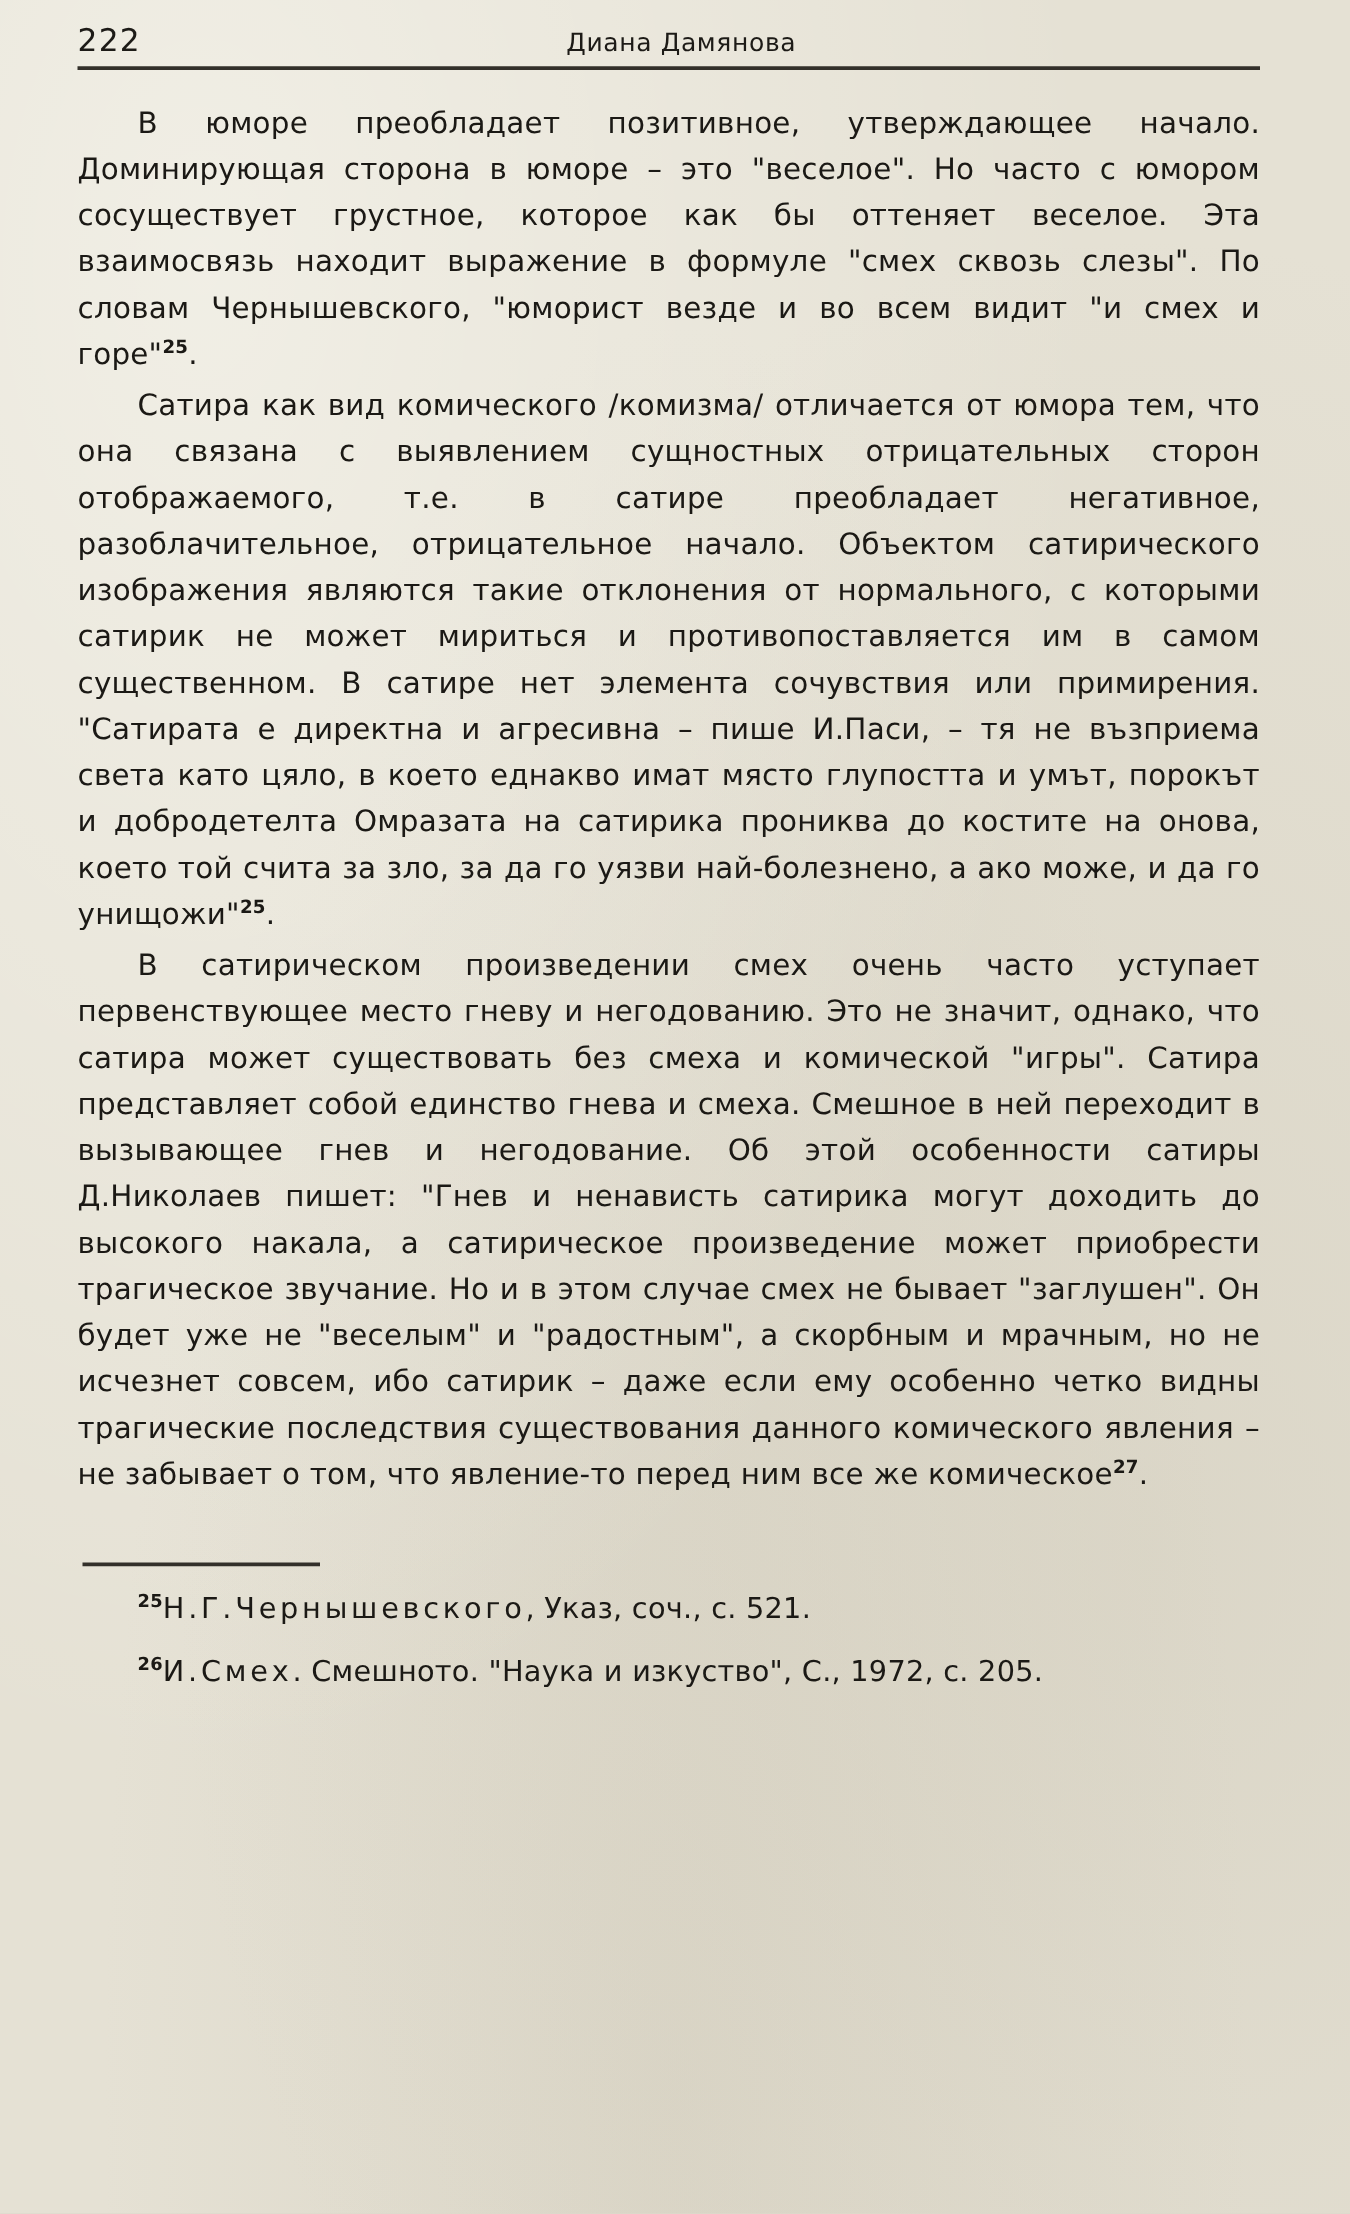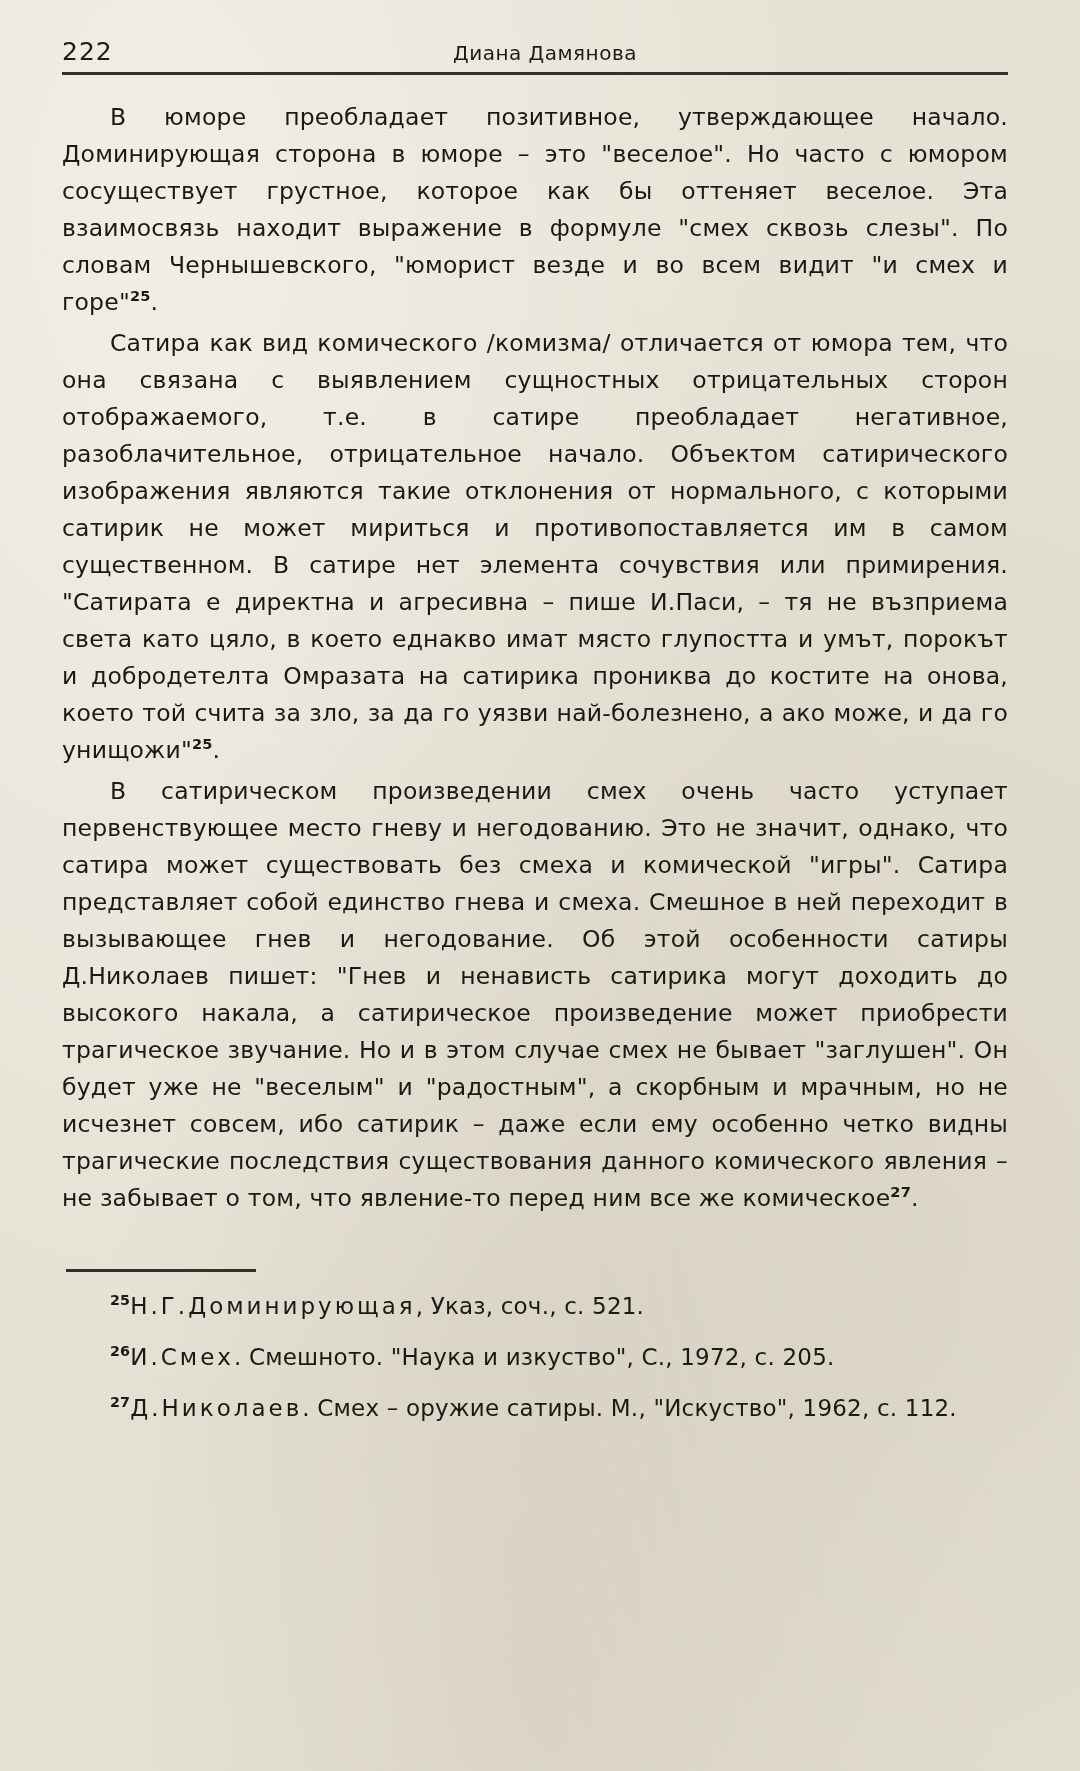--- a/index.html
+++ b/index.html
@@ -24,21 +24,21 @@
     position: absolute;
     inset: 0;
     background:
       radial-gradient(ellipse at 15% 12%, rgba(255,255,250,0.45), rgba(255,255,250,0) 55%),
       radial-gradient(ellipse at 85% 70%, rgba(200,194,176,0.35), rgba(200,194,176,0) 60%),
       radial-gradient(ellipse at 50% 95%, rgba(205,199,182,0.4), rgba(205,199,182,0) 60%);
     pointer-events: none;
   }
   .content {
     position: relative;
-    padding: 37px 72px 0 62px;
+    padding: 18px 72px 0 62px;
   }
   .header {
     display: flex;
     align-items: baseline;
     padding: 0 0 6px 0;
   }
   .page-number {
     font-size: 25px;
     color: #1d1b17;
     letter-spacing: 1px;
@@ -115,19 +115,18 @@
     <div class="rule"></div>
 
     <div class="body">
       <p class="para"><span class="ind"></span><span>В юморе преобладает </span><span class="u">позитивное, утверждающее начало.</span><span> Доминирующая сторона в юморе – это "веселое". Но часто с юмором сосуществует грустное, которое как бы оттеняет веселое. Эта взаимосвязь находит выражение в формуле "смех сквозь слезы". По словам Чернышевского, "юморист   везде и во всем видит "и смех и горе"</span><sup>25</sup><span>.</span></p>
       <p class="para"><span class="ind"></span><span class="u">Сатира</span><span> как вид комического /комизма/ отличается   от юмора тем, что она связана с выявлением </span><span class="u">сущностных отрицательных сторон</span><span> отображаемого, т.е. в сатире преобладает </span><span class="u">негативное, разоблачительное, отрицательное начало.</span><span> Объектом сатирического изображения являются такие отклонения от нормального, с которыми сатирик не может мириться   и противопоставляется им в самом существенном. В сатире нет элемента сочувствия или примирения. "Сатирата е директна и агресивна – пише И.Паси, – тя не възприема  света като цяло, в което еднакво имат място глупостта и умът, порокът и добродетелта   Омразата на сатирика прониква до костите на онова, което той счита за зло, за да го уязви най-болезнено, а ако може, и да го унищожи"</span><sup>25</sup><span>.</span></p>
       <p class="para"><span class="ind"></span><span>В сатирическом произведении смех очень часто уступает первенствующее место гневу и негодованию. Это не значит, однако, что сатира может существовать без смеха и комической "игры". Сатира представляет собой единство гнева и смеха. Смешное в ней переходит в вызывающее гнев и негодование. Об этой особенности сатиры Д.Николаев пишет: "Гнев и ненависть сатирика могут доходить до высокого накала, а сатирическое произведение может приобрести трагическое звучание. Но  и в этом случае смех не бывает "заглушен". Он будет уже не "веселым" и "радостным",   а скорбным и мрачным, но не исчезнет совсем, ибо сатирик – даже если ему особенно четко видны трагические последствия существования данного комического явления – не забывает о том, что явление-то перед ним все же комическое</span><sup>27</sup><span>.</span></p>
     </div>
 
     <div class="notes">
       <div class="notes-rule"></div>
-      <p class="note"><span class="nind"></span><sup>25</sup><span class="sp">Н.Г.Доминирующая</span><span>, Указ, соч., с. 521.</span></p>
+      <p class="note"><span class="nind"></span><sup>25</sup><span class="sp">Н.Г.Чернышевского</span><span>, Указ, соч., с. 521.</span></p>
       <p class="note"><span class="nind"></span><sup>26</sup><span class="sp">И.Смех</span><span>. Смешното. "Наука и изкуство", С., 1972, с. 205.</span></p>
-      <p class="note"><span class="nind"></span><sup>27</sup><span class="sp">Д.Николаев</span><span>. Смех – оружие сатиры. М., "Искуство", 1962, с. 112.</span></p>
     </div>
 
   </div>
 </div>
 
 </body></html>

